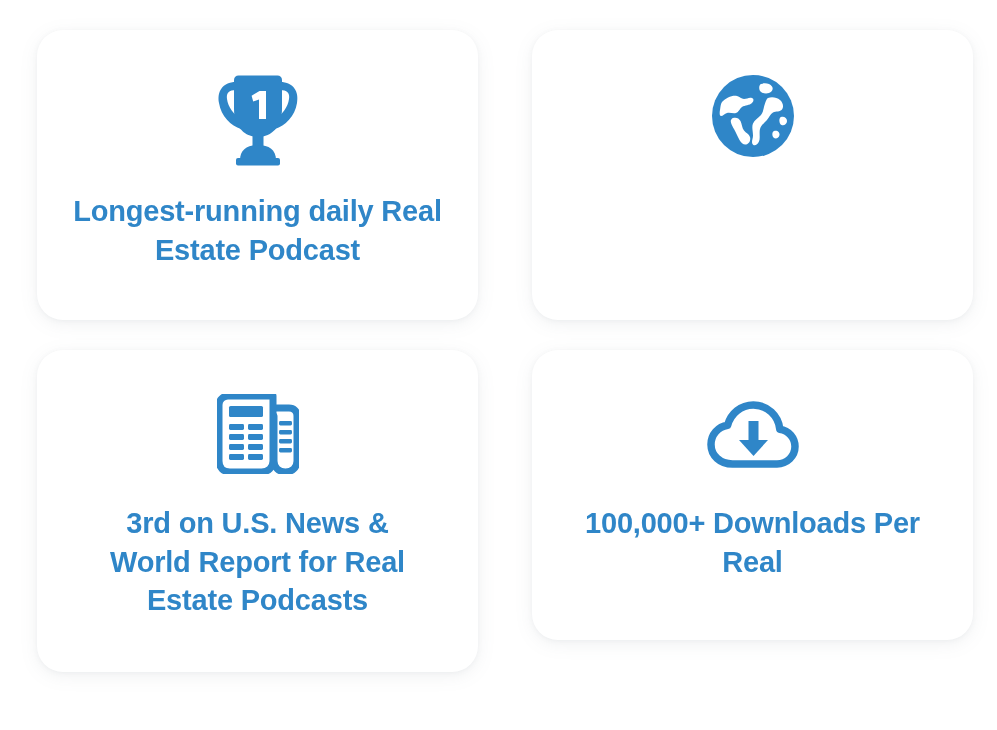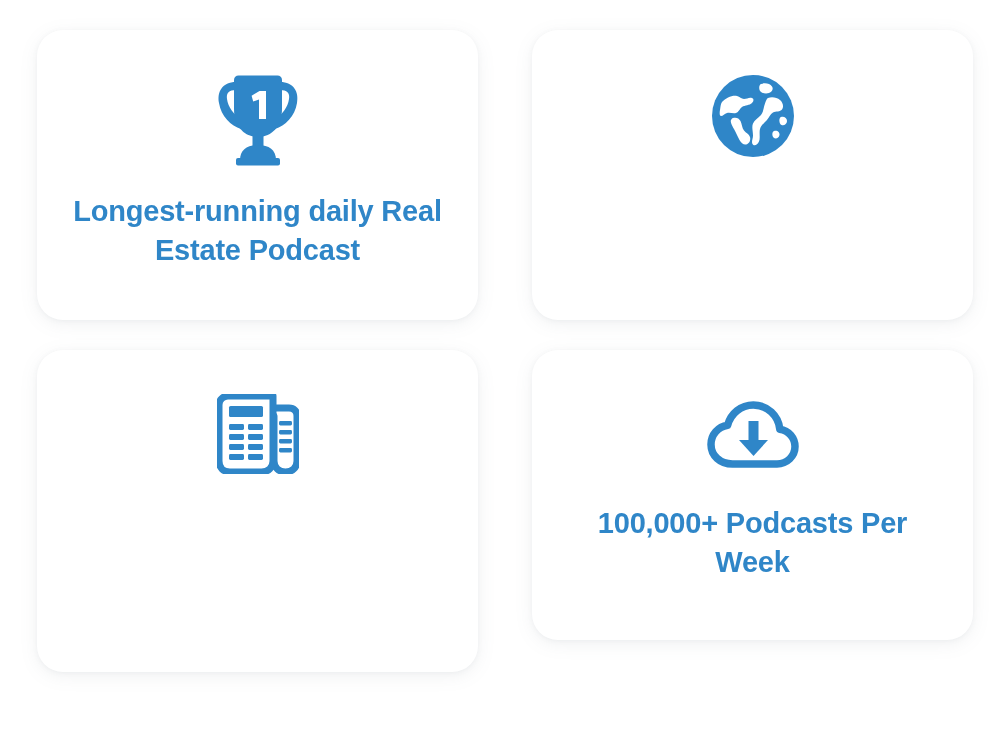--- a/index.html
+++ b/index.html
@@ -139,27 +139,28 @@
           <rect x="31" y="30" width="15" height="6" rx="1.4"></rect>
           <rect x="12" y="40" width="15" height="6" rx="1.4"></rect>
           <rect x="31" y="40" width="15" height="6" rx="1.4"></rect>
           <rect x="12" y="50" width="15" height="6" rx="1.4"></rect>
           <rect x="31" y="50" width="15" height="6" rx="1.4"></rect>
           <rect x="12" y="60" width="15" height="6" rx="1.4"></rect>
           <rect x="31" y="60" width="15" height="6" rx="1.4"></rect>
         </g>
       </svg>
     </span>
+    <p class="card-title">3rd on U.S. News &amp; World Report for Real Estate Podcasts</p>
   </div>
 
   <div class="stat-card card-4">
     <span class="card-icon">
       <svg width="92" height="70" viewBox="0 0 92 70" aria-hidden="true">
         <path d="M25.5 64 C13 64 4 55.5 4 44.5 C4 34.8 11 26.8 20.6 25.3 C23.6 13.6 34 5 46.3 5 C60.2 5 71.6 15.6 72.8 29.2 C82 30.6 88 38 88 46.6 C88 56.2 80 64 70 64 Z" fill="none" stroke="#2f86c8" stroke-width="7.5" stroke-linejoin="round" stroke-linecap="round"></path>
 
         <rect x="41.5" y="21" width="10" height="23" fill="#2f86c8"></rect>
         <path d="M32 40 L61 40 L46.5 56 Z" fill="#2f86c8"></path>
       </svg>
     </span>
-    <p class="card-title">100,000+ Podcasts Per Week</p>
+    <p class="card-title">100,000+ Downloads Per Real</p>
   </div>
 
 </div>
 
 </body></html>

